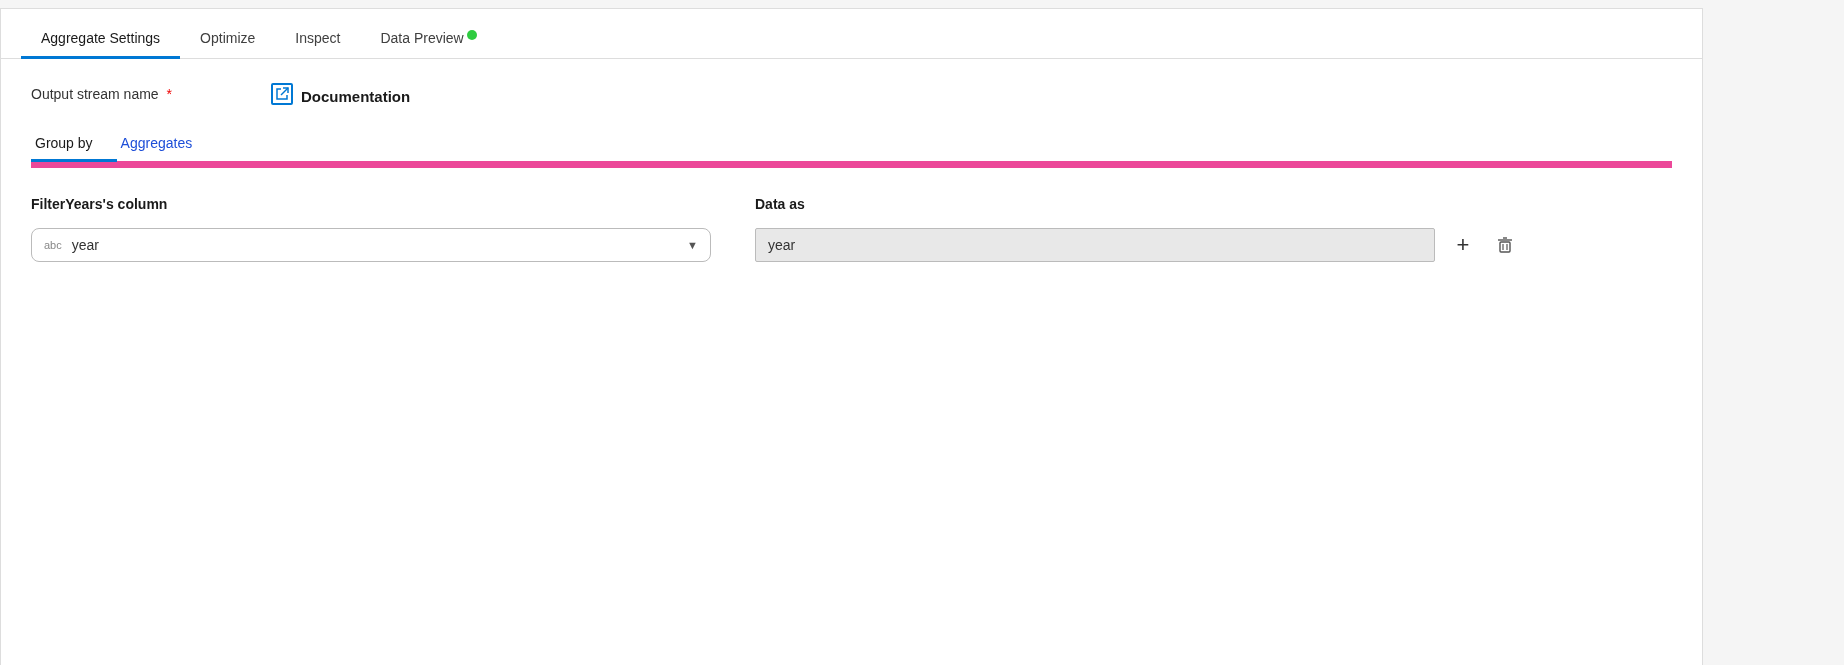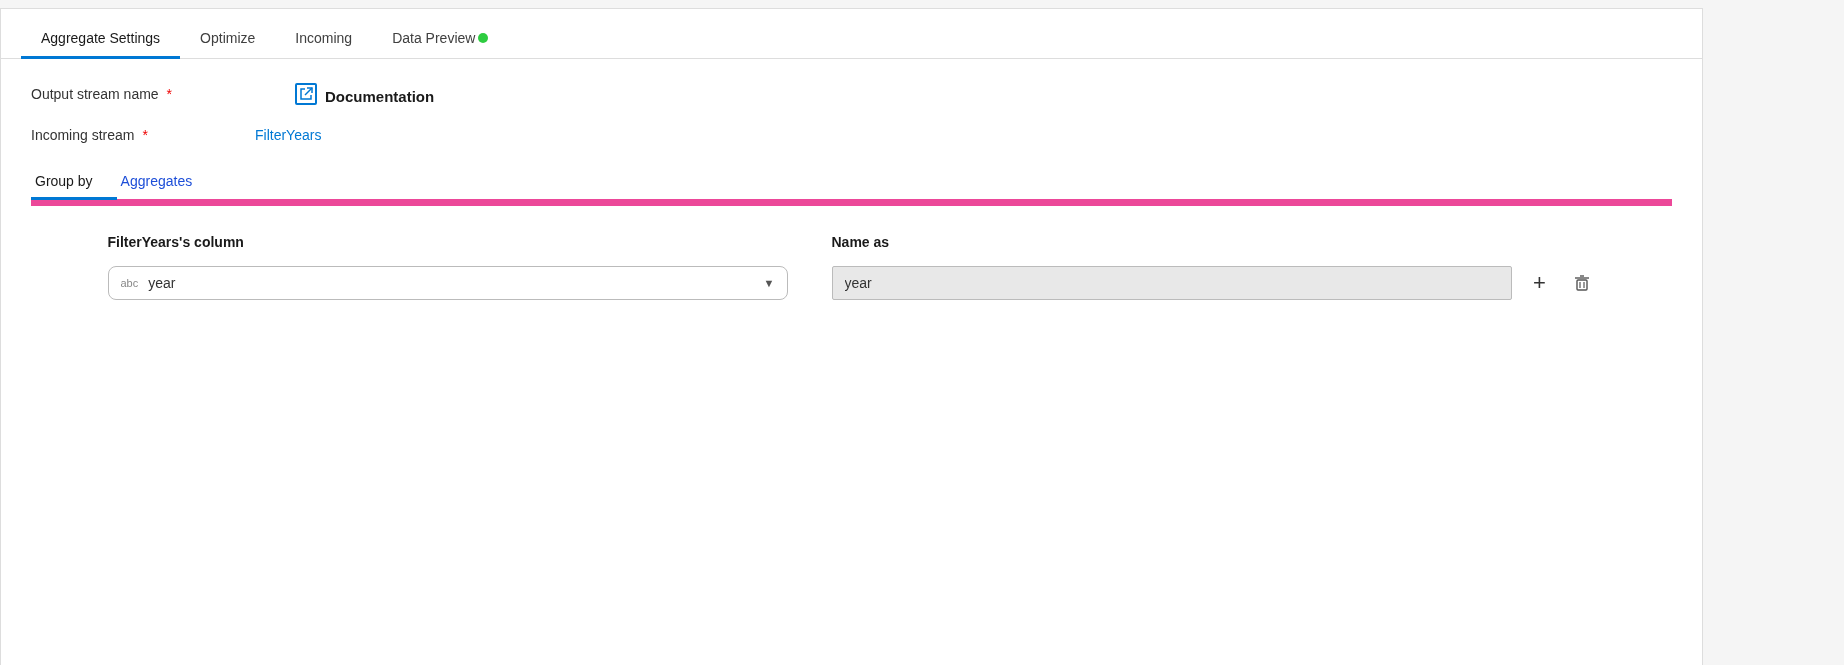--- a/index.html
+++ b/index.html
@@ -40,21 +40,21 @@
     }
 
     .tab.active {
       color: #1a1a1a;
       border-bottom: 3px solid #0078d4;
       font-weight: 500;
     }
 
     .tab-with-dot {
       display: flex;
-      align-items: center;
+      align-items: flex-start;
       gap: 3px;
     }
 
     .green-dot {
       width: 10px;
       height: 10px;
       border-radius: 50%;
       background: #2ecc40;
       display: inline-block;
     }
@@ -62,21 +62,20 @@
     
     .main-content {
       padding: 24px 30px;
     }
 
     
     .form-row {
       display: flex;
       align-items: center;
       margin-bottom: 22px;
-      gap: 24px;
     }
 
     .form-label {
       font-size: 14px;
       color: #333;
       min-width: 200px;
     }
 
     .required-star {
       color: #e00;
@@ -146,21 +145,20 @@
       color: #1a1a1a;
       border-bottom: 3px solid #0078d4;
       font-weight: 500;
     }
 
     
     .columns-row {
       display: flex;
       align-items: flex-start;
       gap: 44px;
-      justify-content: center;
     }
 
     .column-section {
       display: flex;
       flex-direction: column;
     }
 
     .column-header {
       font-weight: 700;
       font-size: 14px;
@@ -244,21 +242,21 @@
 <div class="container">
 
   <div class="tab-bar">
     <div class="tab active">
       <span>Aggregate Settings</span>
     </div>
     <div class="tab">
       <span>Optimize</span>
     </div>
     <div class="tab">
-      <span>Incoming</span>
+      <span>Inspect</span>
     </div>
     <div class="tab tab-with-dot">
       <span>Data Preview</span>
       <span class="green-dot"></span>
     </div>
   </div>
 
   <div class="main-content">
 
     <div class="form-row">
@@ -271,27 +269,20 @@
           <svg width="14" height="14" viewBox="0 0 14 14" fill="none" xmlns="http://www.w3.org/2000/svg">
             <path d="M6 2H2v10h10V8" stroke="#0078d4" stroke-width="1.5"></path>
             <path d="M8 1h5v5" stroke="#0078d4" stroke-width="1.5"></path>
             <line x1="13" y1="1" x2="6" y2="8" stroke="#0078d4" stroke-width="1.5"></line>
           </svg>
         </span>
         <span>Documentation</span>
       </a>
     </div>
 
-    <div class="form-row">
-      <div class="form-label">
-        <span>Incoming stream</span>
-        <span class="required-star">*</span>
-      </div>
-      <span class="incoming-stream-value">FilterYears</span>
-    </div>
 
     <div class="inner-tab-bar">
       <div class="inner-tab active">
         <span>Group by</span>
       </div>
       <div class="inner-tab">
         <span>Aggregates</span>
       </div>
     </div>
 
@@ -300,21 +291,21 @@
       <div class="column-section">
         <div class="column-header">FilterYears's column</div>
         <div class="dropdown-select">
           <span class="abc-badge">abc</span>
           <span class="dropdown-value">year</span>
           <span class="dropdown-arrow">▼</span>
         </div>
       </div>
 
       <div class="column-section">
-        <div class="column-header">Name as</div>
+        <div class="column-header">Data as</div>
         <div class="name-as-row">
           <input class="name-as-input" value="year" style="">
           <span class="action-icon plus">+</span>
           <span class="action-icon trash">
             <svg width="20" height="20" viewBox="0 0 20 20" fill="none" xmlns="http://www.w3.org/2000/svg">
               <rect x="5" y="7" width="10" height="10" rx="1" stroke="#555" stroke-width="1.4"></rect>
               <line x1="3" y1="5" x2="17" y2="5" stroke="#555" stroke-width="1.4"></line>
               <line x1="8" y1="3" x2="12" y2="3" stroke="#555" stroke-width="1.4"></line>
               <line x1="8" y1="9" x2="8" y2="15" stroke="#555" stroke-width="1.2"></line>
               <line x1="12" y1="9" x2="12" y2="15" stroke="#555" stroke-width="1.2"></line>

